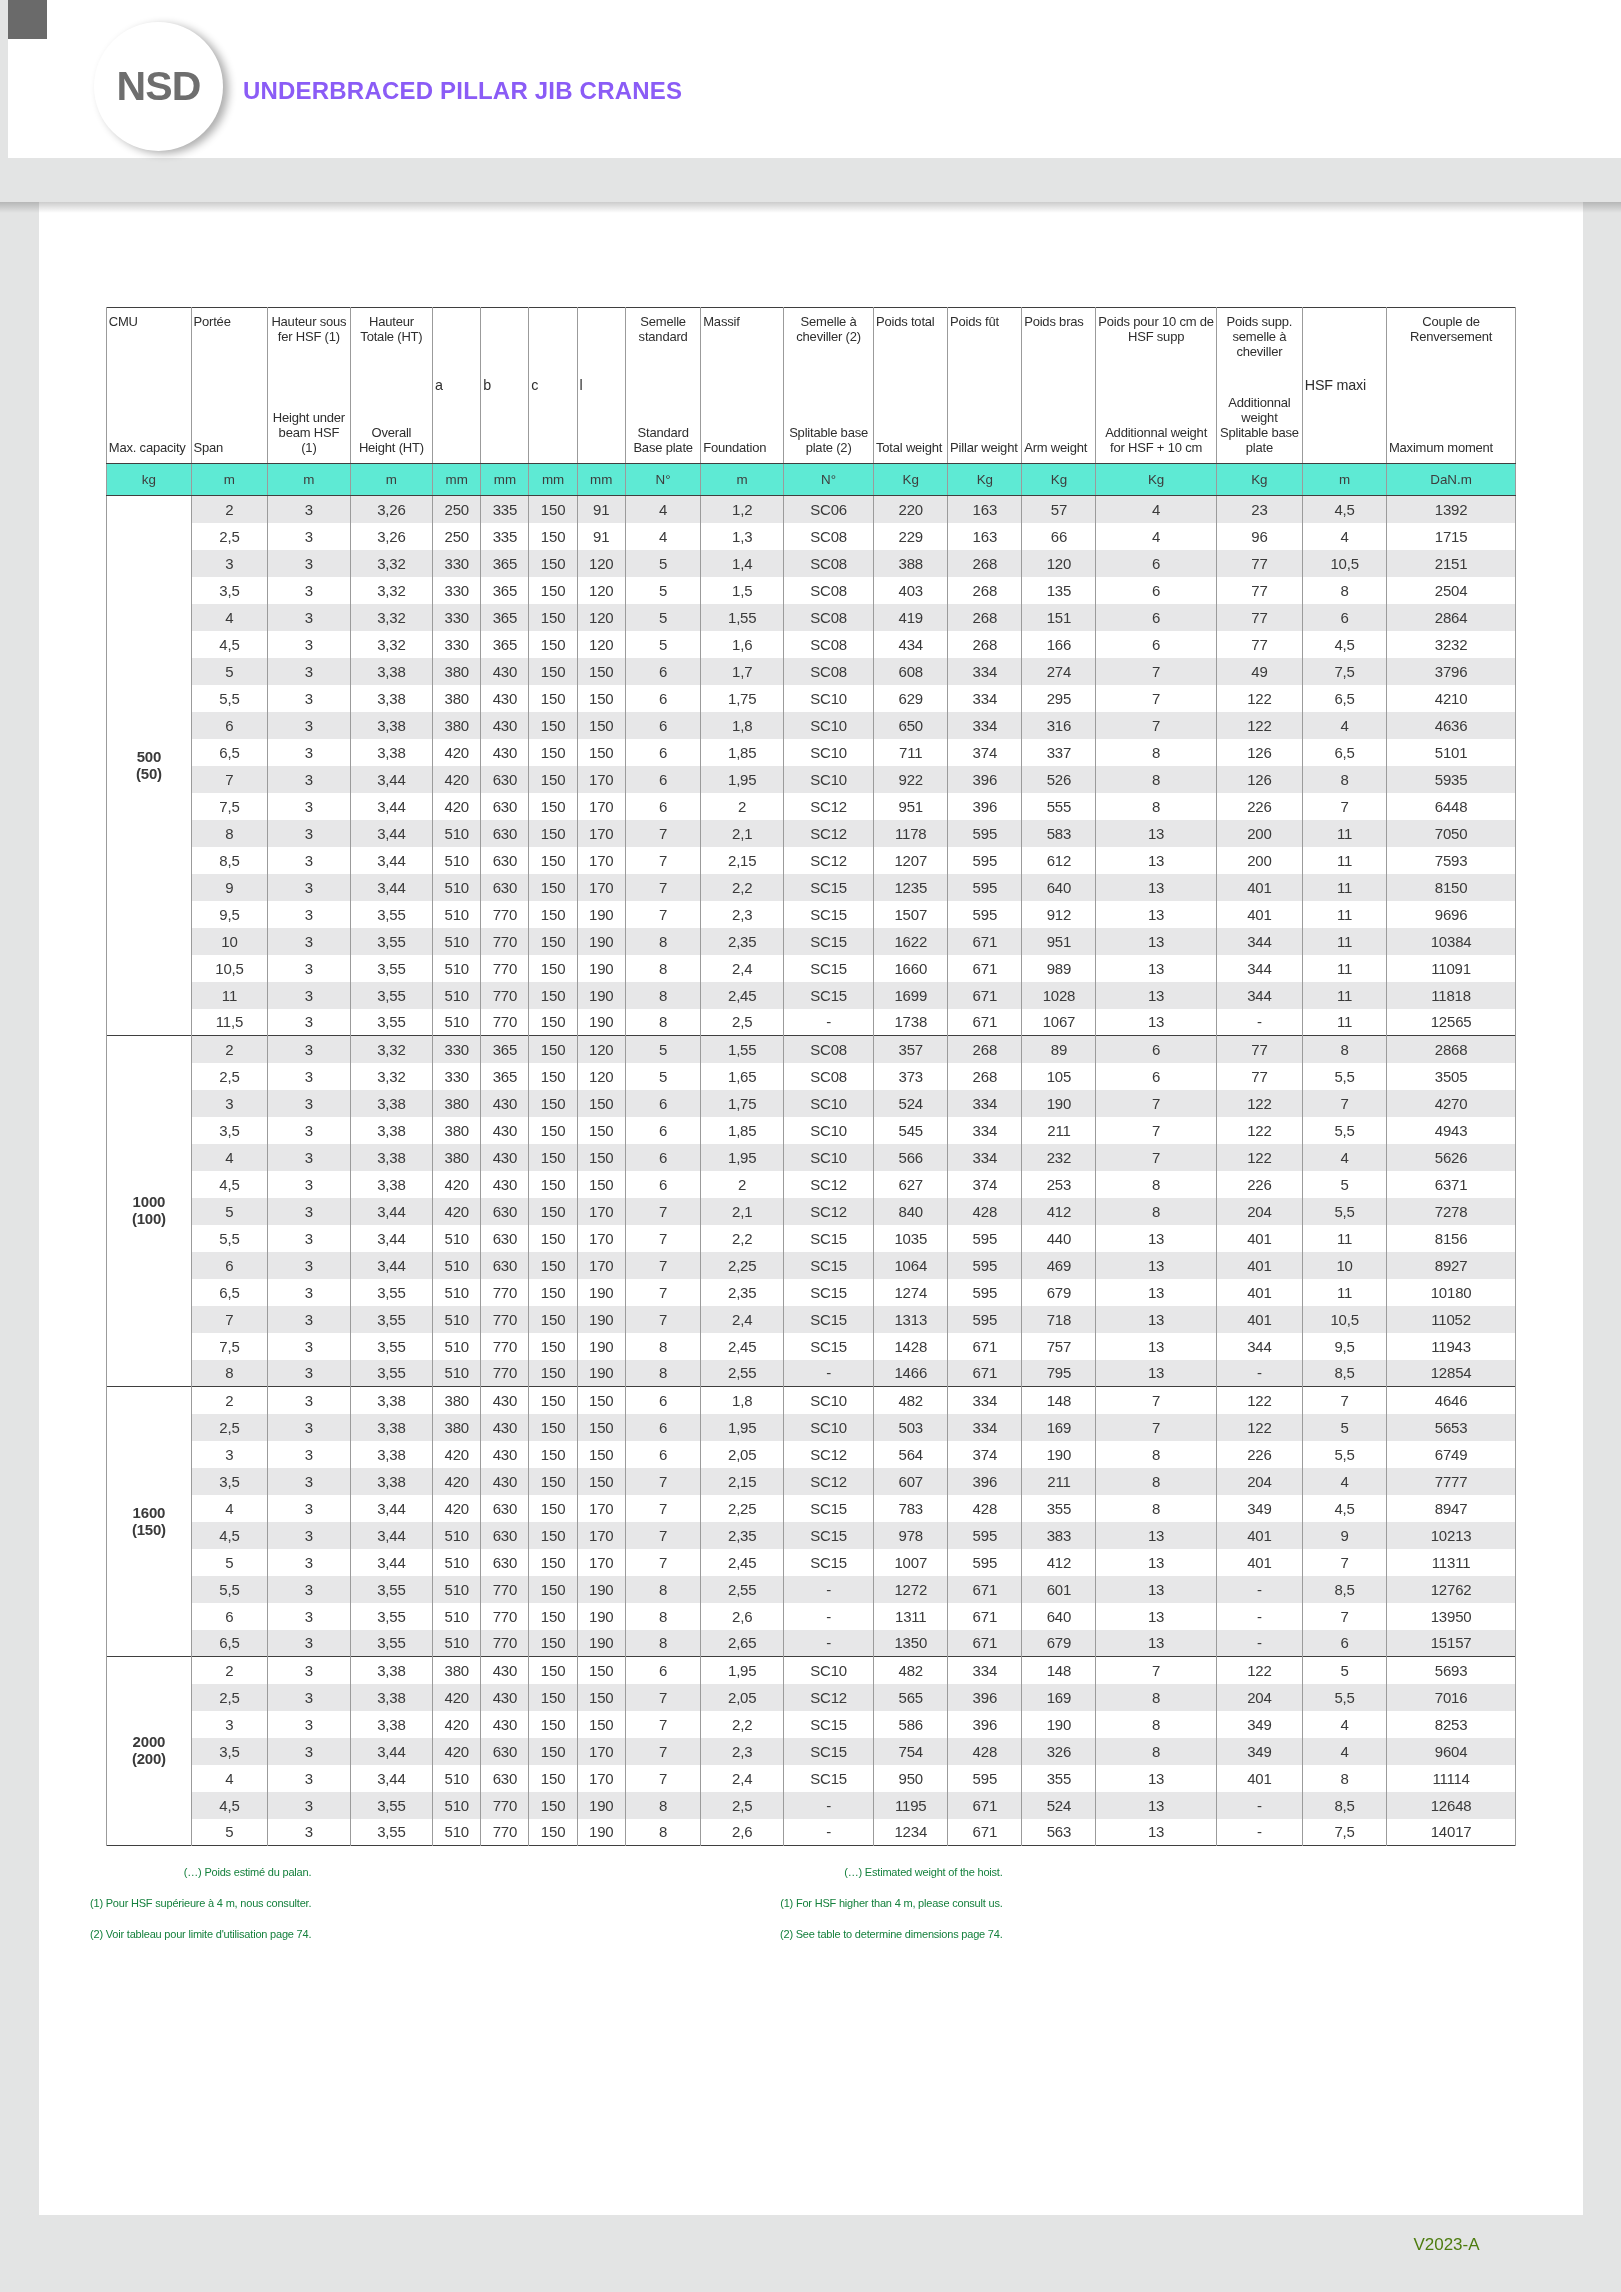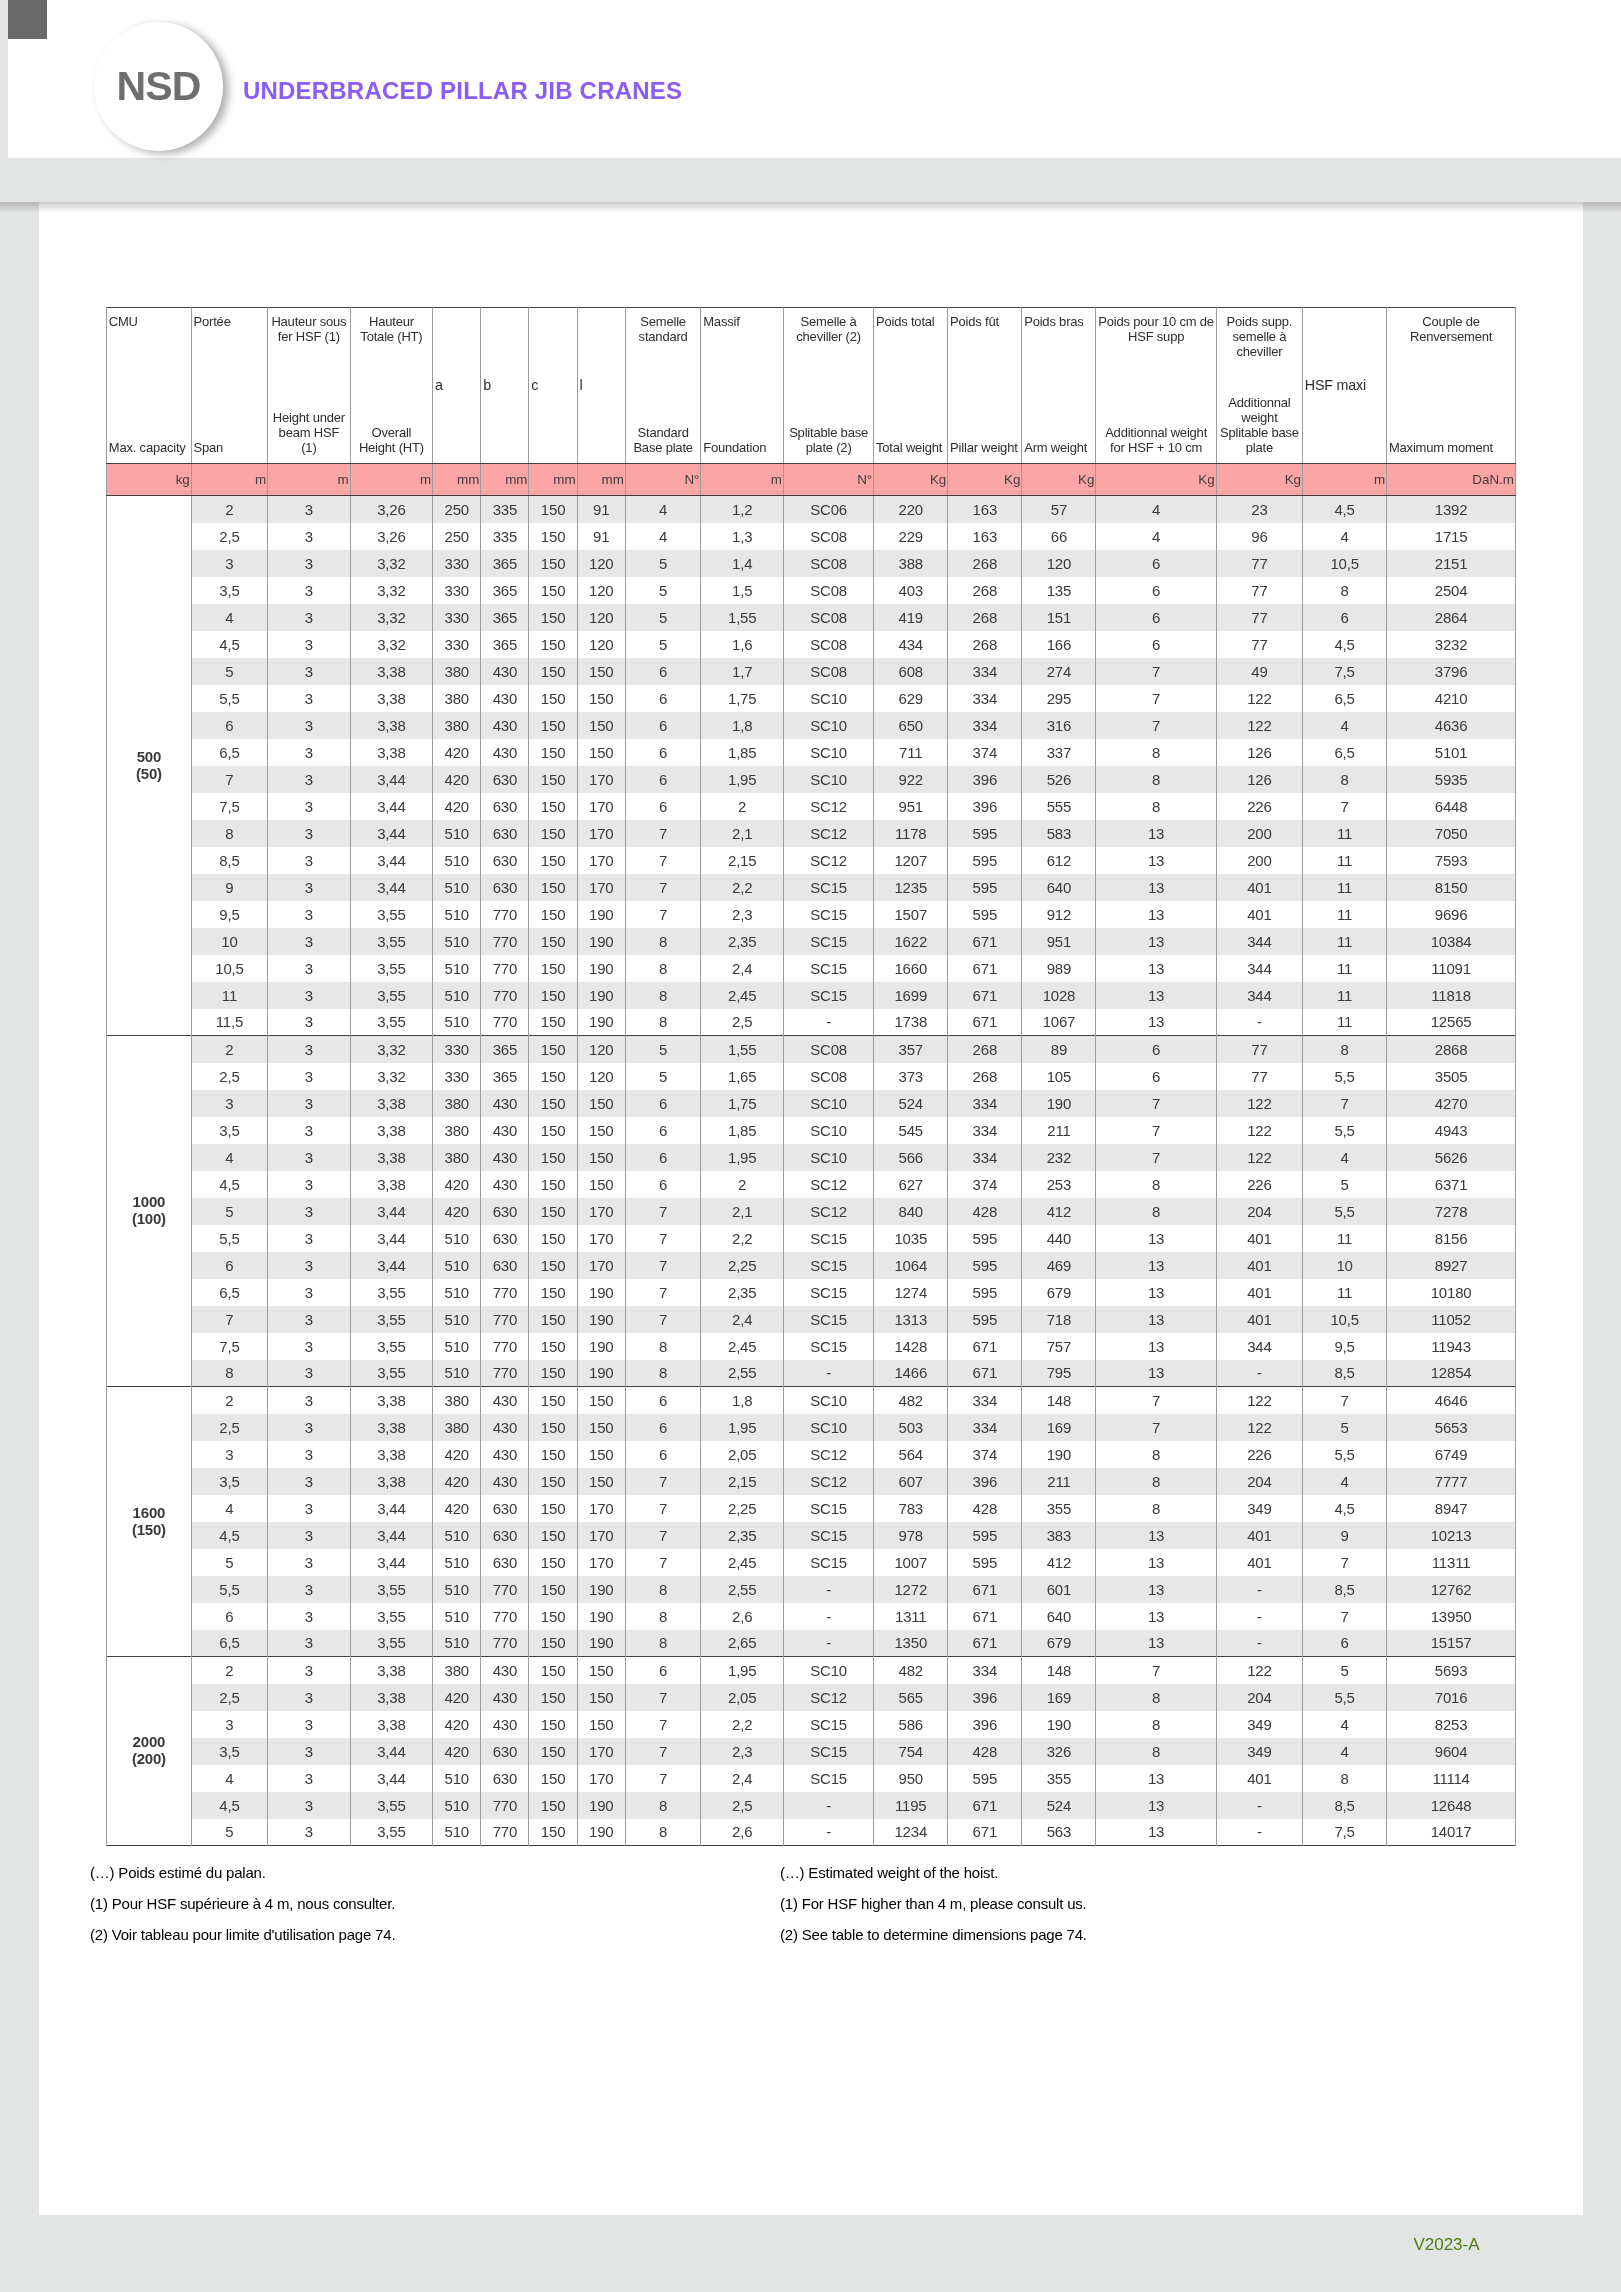--- a/index.html
+++ b/index.html
@@ -76,44 +76,44 @@
     align-items: flex-start;
     height: 100%;
     text-align: center;
     line-height: 1.15;
     letter-spacing: -0.2px;
   }
   .hcell .wrap.single { justify-content: center; font-size: 14.3px; }
   .ucell {
     height: 32px;
     font-size: 13.4px; font-weight: normal; color: #3d3d3d;
-    text-align: right; vertical-align: middle;
+    text-align: center; vertical-align: middle;
     border-bottom: 1.8px solid #3f3f3f;
-    background: #fca5a5;
+    background: #5eead4;
   }
   .spec-table tbody td {
     height: 27px; padding: 0 0.9px;
     font-size: 15px; color: #3a3a3a;
     text-align: center; vertical-align: middle;
     letter-spacing: -0.2px;
     background: #ffffff;
   }
   .spec-table tbody tr.stripe > td { background: #e7e7e8; }
   .spec-table tbody td.section-cell,
   .spec-table tbody tr.stripe > td.section-cell { background: #ffffff; }
   .spec-table tbody tr.sec-start > td { border-top: 1.8px solid #3f3f3f; }
   td.section-cell {
     font-weight: bold; font-size: 19px; color: #1d1d1d;
     line-height: 1.12;
   }
 
   .footnotes {
     position: absolute; top: 1857px;
-    font-size: 15px; color: #000000;
-    line-height: 31px; letter-spacing: -0.2px;
+    font-size: 11px; color: #15803d;
+    line-height: 31px; letter-spacing: -0.2px; text-align: right;
   }
   #fn-fr { left: 90px; }
   #fn-en { left: 780px; }
 
   .version {
     position: absolute; left: 1384px; top: 2235px;
     width: 125px; text-align: center;
     font-size: 17px; color: #4d7c0f;
   }
 </style>

